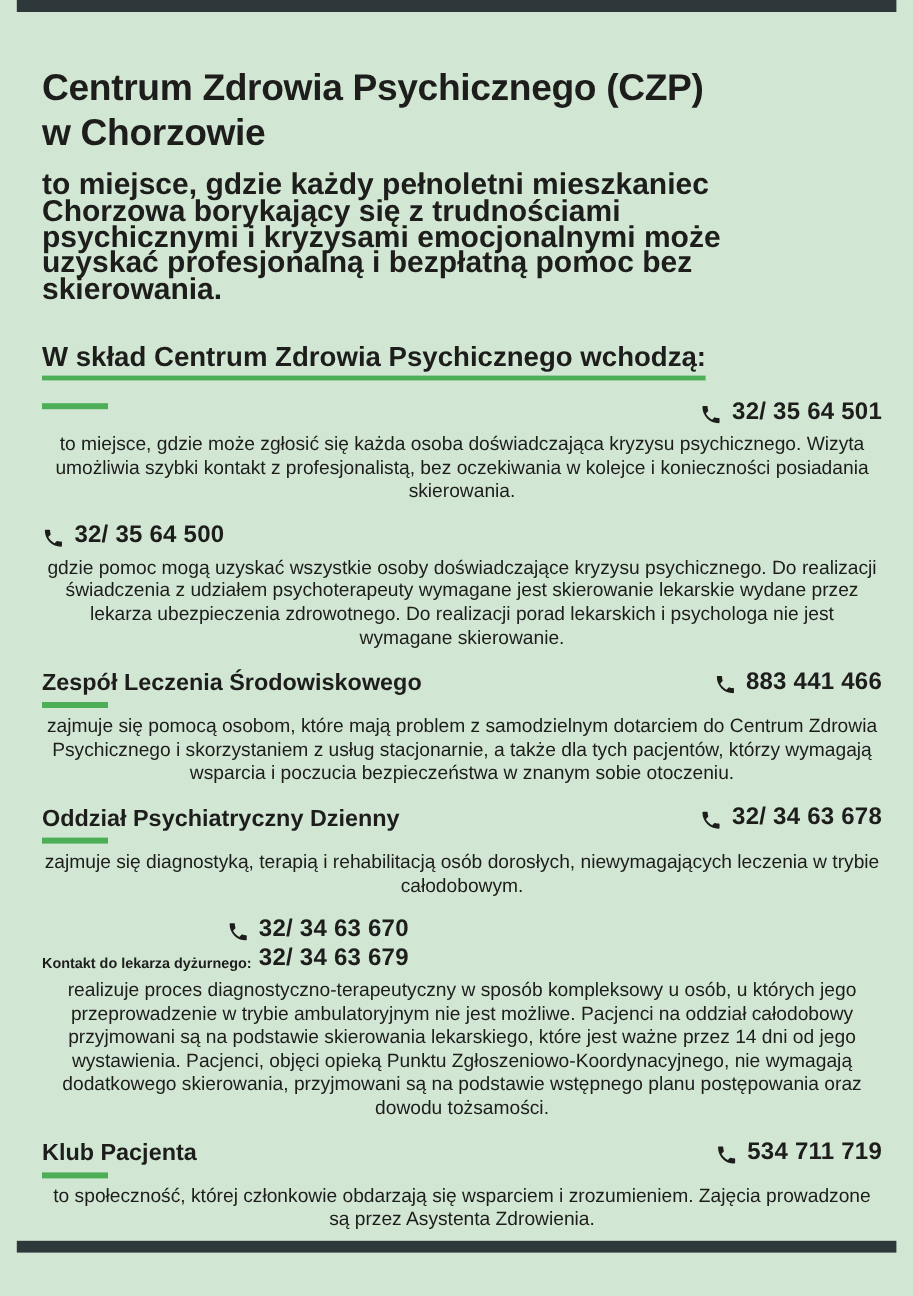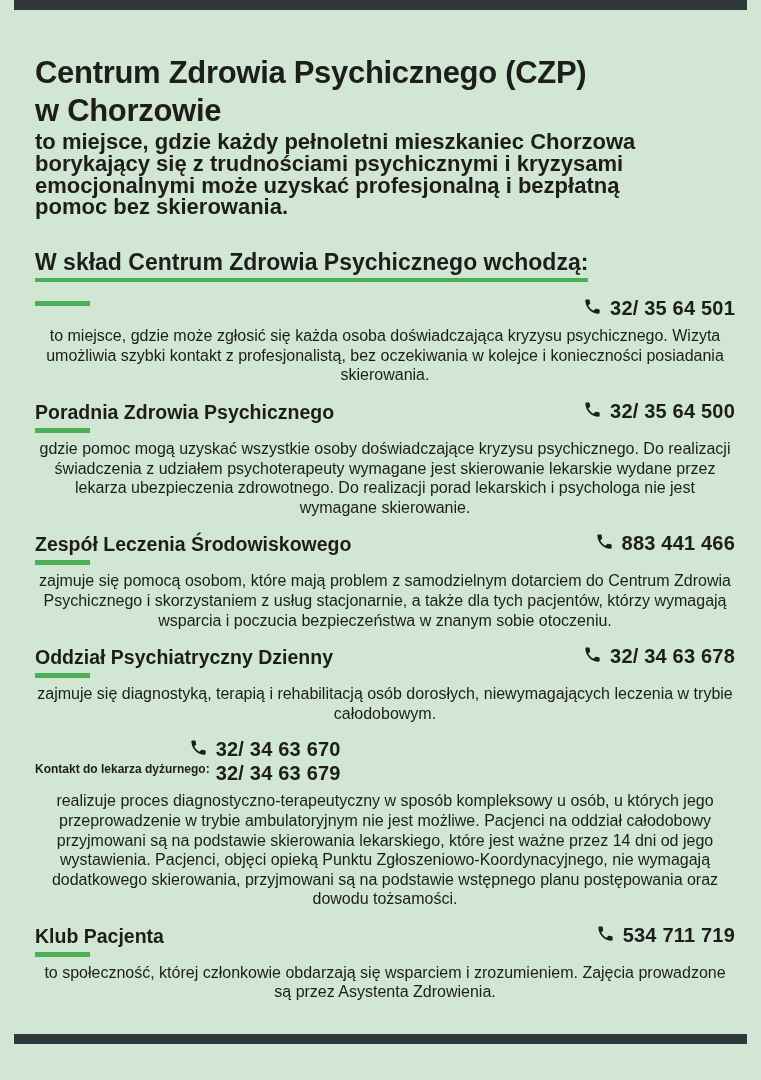--- a/index.html
+++ b/index.html
@@ -21,40 +21,40 @@
   .bar.top{top:0;}
   .bar.bottom{bottom:0;}
   .content{padding:0 26px 0 35px;}
 
   .page-title{
     margin:54px 0 0;
     font-size:31px;line-height:38px;
     font-weight:800;letter-spacing:-0.3px;
   }
   .intro{
-    margin:1px 0 0;
-    font-size:22px;line-height:21.8px;
+    margin:14px 0 0;
+    font-size:25px;line-height:21.8px;
     font-weight:700;
     max-width:612px;
   }
   .list-heading{
     display:inline-block;
     margin:32px 0 0;
     font-size:23px;line-height:24px;
     font-weight:800;
     border-bottom:4px solid var(--accent);
     padding-bottom:4px;
   }
 
   .section{margin-top:15px;}
   .sec-head{display:flex;justify-content:space-between;align-items:flex-start;}
   .sec-title{margin:0;font-size:19.5px;line-height:24px;font-weight:800;white-space:nowrap;}
   .accent-underline{width:55px;height:5px;background:var(--accent);margin-top:4px;}
   .phones{text-align:right;flex:0 0 auto;}
-  .phone-row{display:flex;align-items:flex-start;justify-content:flex-end;gap:8px;}
+  .phone-row{display:flex;align-items:flex-end;justify-content:flex-end;gap:8px;}
   .phone-row.secondary{margin-top:1px;gap:6px;}
   .phone-num{font-size:20px;font-weight:800;letter-spacing:0.2px;white-space:nowrap;}
   .phone-label{font-size:12px;font-weight:700;white-space:nowrap;position:relative;top:0;}
   .phone-icon{width:19px;height:19px;flex:0 0 auto;}
   .sec-desc{
     margin:6px 0 0;
     font-size:16px;line-height:19.6px;
     font-weight:400;
     max-width:706px;
     text-align:center;
@@ -87,24 +87,20 @@
           <span class="phone-num">32/ 35 64 501</span>
         </div>
 
       </div>
     </div>
     <p class="sec-desc">to miejsce, gdzie może zgłosić się każda osoba doświadczająca kryzysu psychicznego. Wizyta umożliwia szybki kontakt z profesjonalistą, bez oczekiwania w kolejce i konieczności posiadania skierowania.</p>
   </section>
 
   <section class="section">
     <div class="sec-head">
-      <div class="sec-title-wrap">
-        <h3 class="sec-title">Poradnia Zdrowia Psychicznego</h3>
-        <div class="accent-underline"></div>
-      </div>
       <div class="phones">
         <div class="phone-row">
           <svg class="phone-icon" viewBox="0 0 24 24" aria-hidden="true">
             <path fill="#1d1d1b" d="M6.62 10.79c1.44 2.83 3.76 5.14 6.59 6.59l2.2-2.2c.27-.27.67-.36 1.02-.24 1.12.37 2.33.57 3.57.57.55 0 1 .45 1 1V20c0 .55-.45 1-1 1-9.39 0-17-7.61-17-17 0-.55.45-1 1-1h3.5c.55 0 1 .45 1 1 0 1.25.2 2.45.57 3.57.11.35.03.74-.25 1.02l-2.2 2.2z"></path>
           </svg>
           <span class="phone-num">32/ 35 64 500</span>
         </div>
 
       </div>
     </div>

